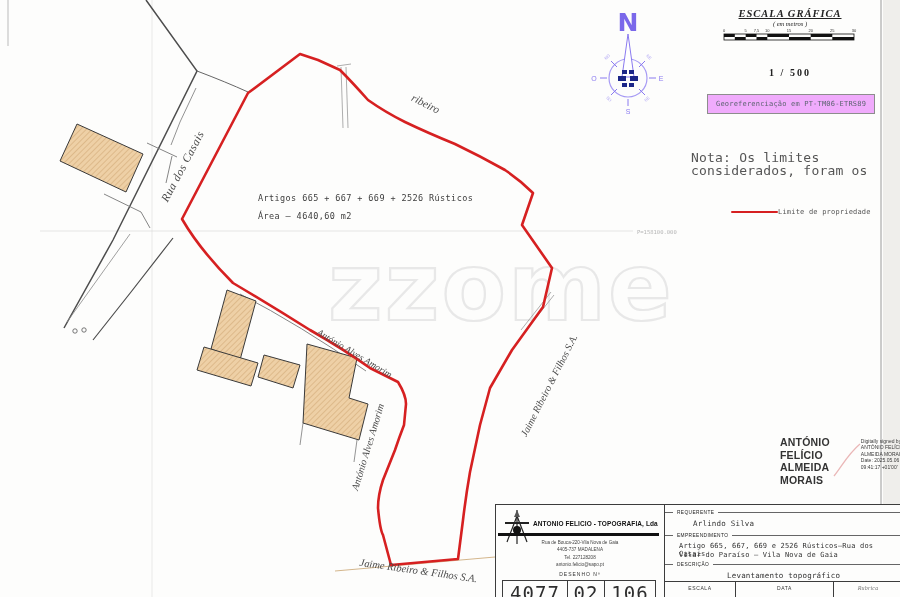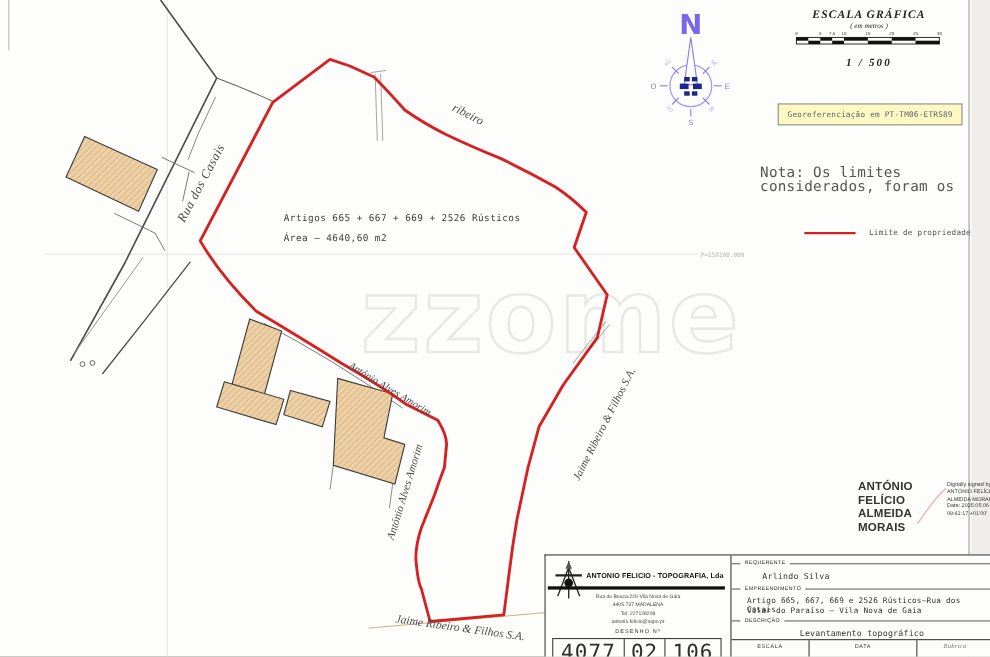--- a/index.html
+++ b/index.html
@@ -3,37 +3,37 @@
 <meta charset="utf-8">
 <style>
   html,body{margin:0;padding:0;background:#888;}
   .page{position:relative;width:900px;height:597px;background:#fdfdfc;overflow:hidden;
         font-family:"Liberation Sans",sans-serif;}
   .scan-edge{position:absolute;right:0;top:0;width:17px;height:505px;background:#efeeeb;}
   .map-svg{position:absolute;left:0;top:0;}
 
   
   .scale-block{position:absolute;left:700px;top:8px;width:180px;text-align:center;color:#222;}
-  .scale-title{font-family:"Liberation Serif",serif;font-style:italic;font-weight:bold;font-size:10.5px;letter-spacing:1px;}
+  .scale-title{font-family:"Liberation Serif",serif;font-style:italic;font-weight:bold;font-size:10.5px;letter-spacing:1px;text-decoration:underline;}
   .scale-sub{font-family:"Liberation Serif",serif;font-style:italic;font-size:6.5px;margin-top:1px;}
-  .scale-ratio{font-family:"Liberation Serif",serif;font-style:italic;font-weight:bold;font-size:10px;margin-top:4px;letter-spacing:2px;}
+  .scale-ratio{font-family:"Liberation Serif",serif;font-weight:bold;font-size:10px;margin-top:20px;letter-spacing:2px;}
 
   
   .georef-box{position:absolute;left:707px;top:94px;border:1px solid #8d8d8d;padding:5px 8px;
-      font-family:"DejaVu Sans Mono",monospace;font-size:7px;color:#5c6470;letter-spacing:.2px;background:#fef9c3;}
+      font-family:"DejaVu Sans Mono",monospace;font-size:7px;color:#5c6470;letter-spacing:.2px;background:#f0abfc;}
 
   
   .nota{position:absolute;left:691px;top:151px;width:205px;font-family:"DejaVu Sans Mono",monospace;
       font-size:13px;color:#555;line-height:13px;letter-spacing:.2px;}
   .nota .l2{padding-left:36px;}
 
   
   .legend{position:absolute;left:731px;top:208px;display:flex;align-items:center;}
   .legend-line{width:47px;height:2.6px;background:#d62021;border-radius:2px;}
-  .legend-label{margin-left:12px;font-family:"DejaVu Sans Mono",monospace;font-size:7px;color:#555;letter-spacing:.2px;}
+  .legend-label{margin-left:0;font-family:"DejaVu Sans Mono",monospace;font-size:7px;color:#555;letter-spacing:.2px;}
 
   
   .signature{position:absolute;left:780px;top:436px;width:150px;display:flex;gap:17px;}
   .sig-name{font-weight:bold;font-size:10.5px;line-height:12.5px;color:#333;letter-spacing:.2px;}
   .sig-details{margin-left:14px;margin-top:2px;font-size:5px;line-height:6.4px;color:#3a3a3a;}
   .sig-mark{position:absolute;left:50px;top:4px;}
 
   
   .title-block{position:absolute;left:495px;top:504px;width:405px;height:93px;
       border-top:1px solid #3c3c3c;border-left:1px solid #3c3c3c;background:#fdfdfc;font-size:6px;color:#222;}

